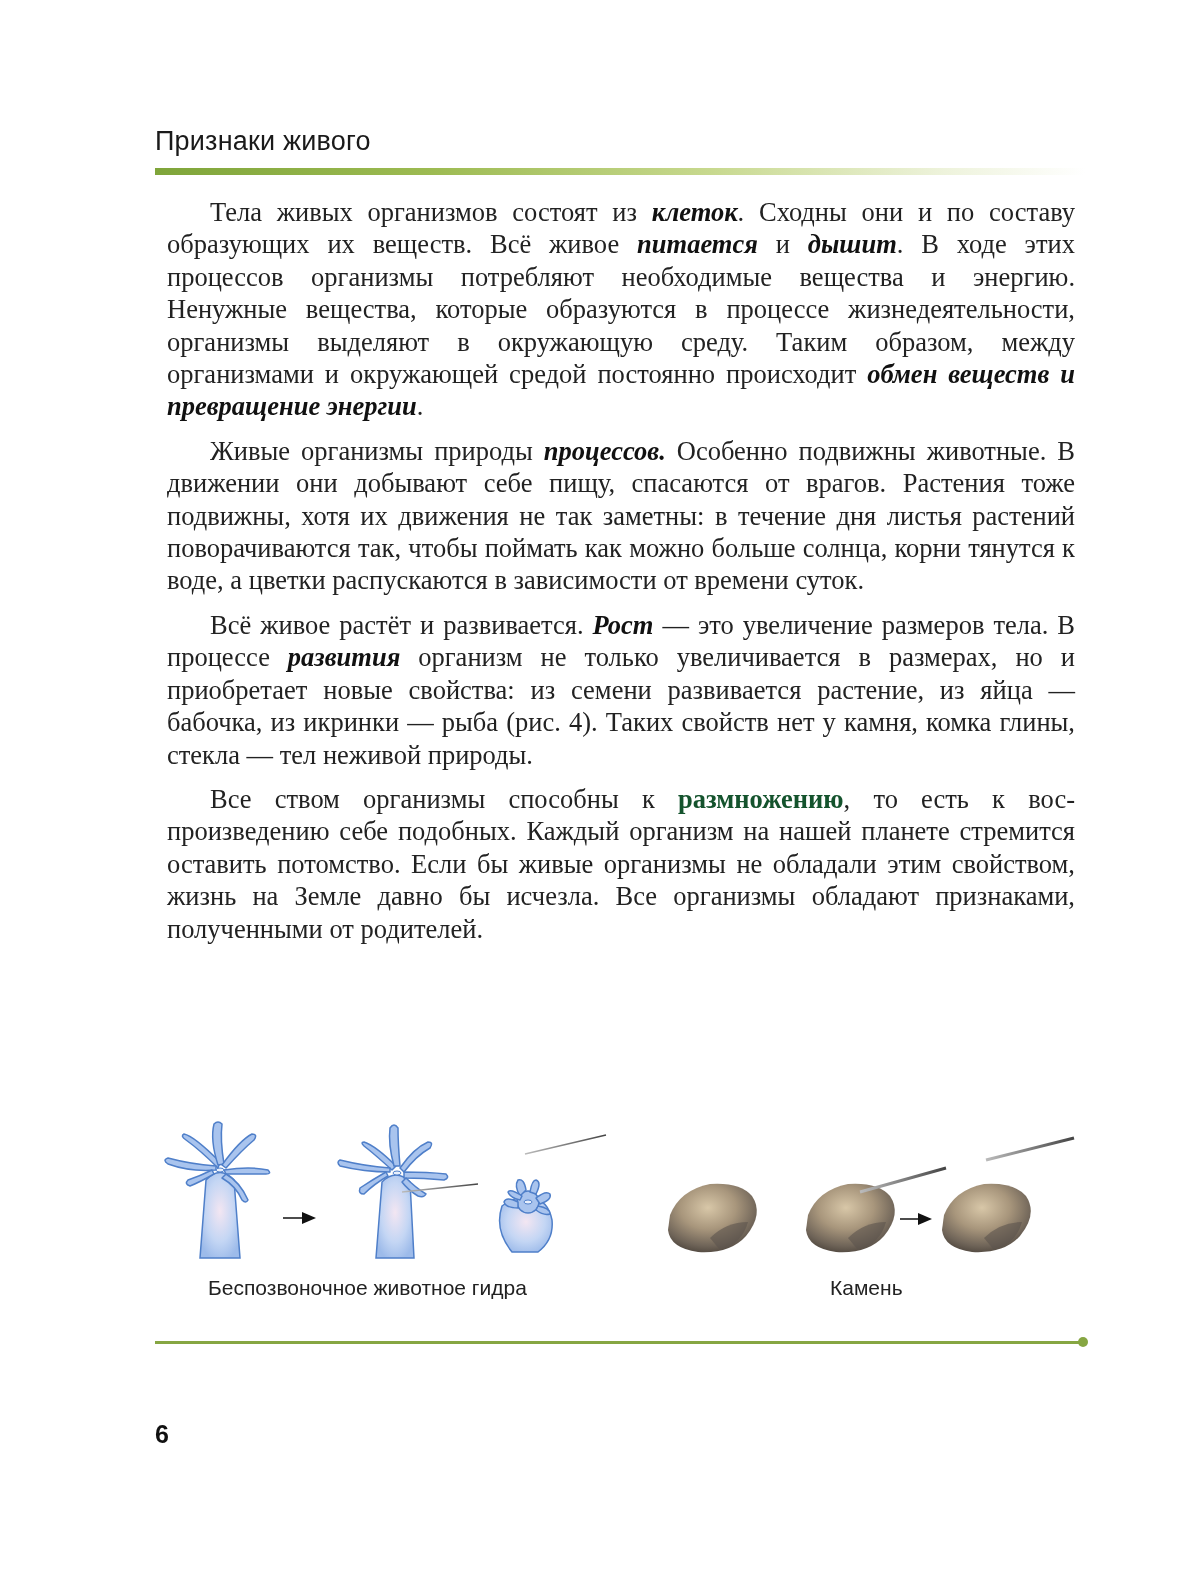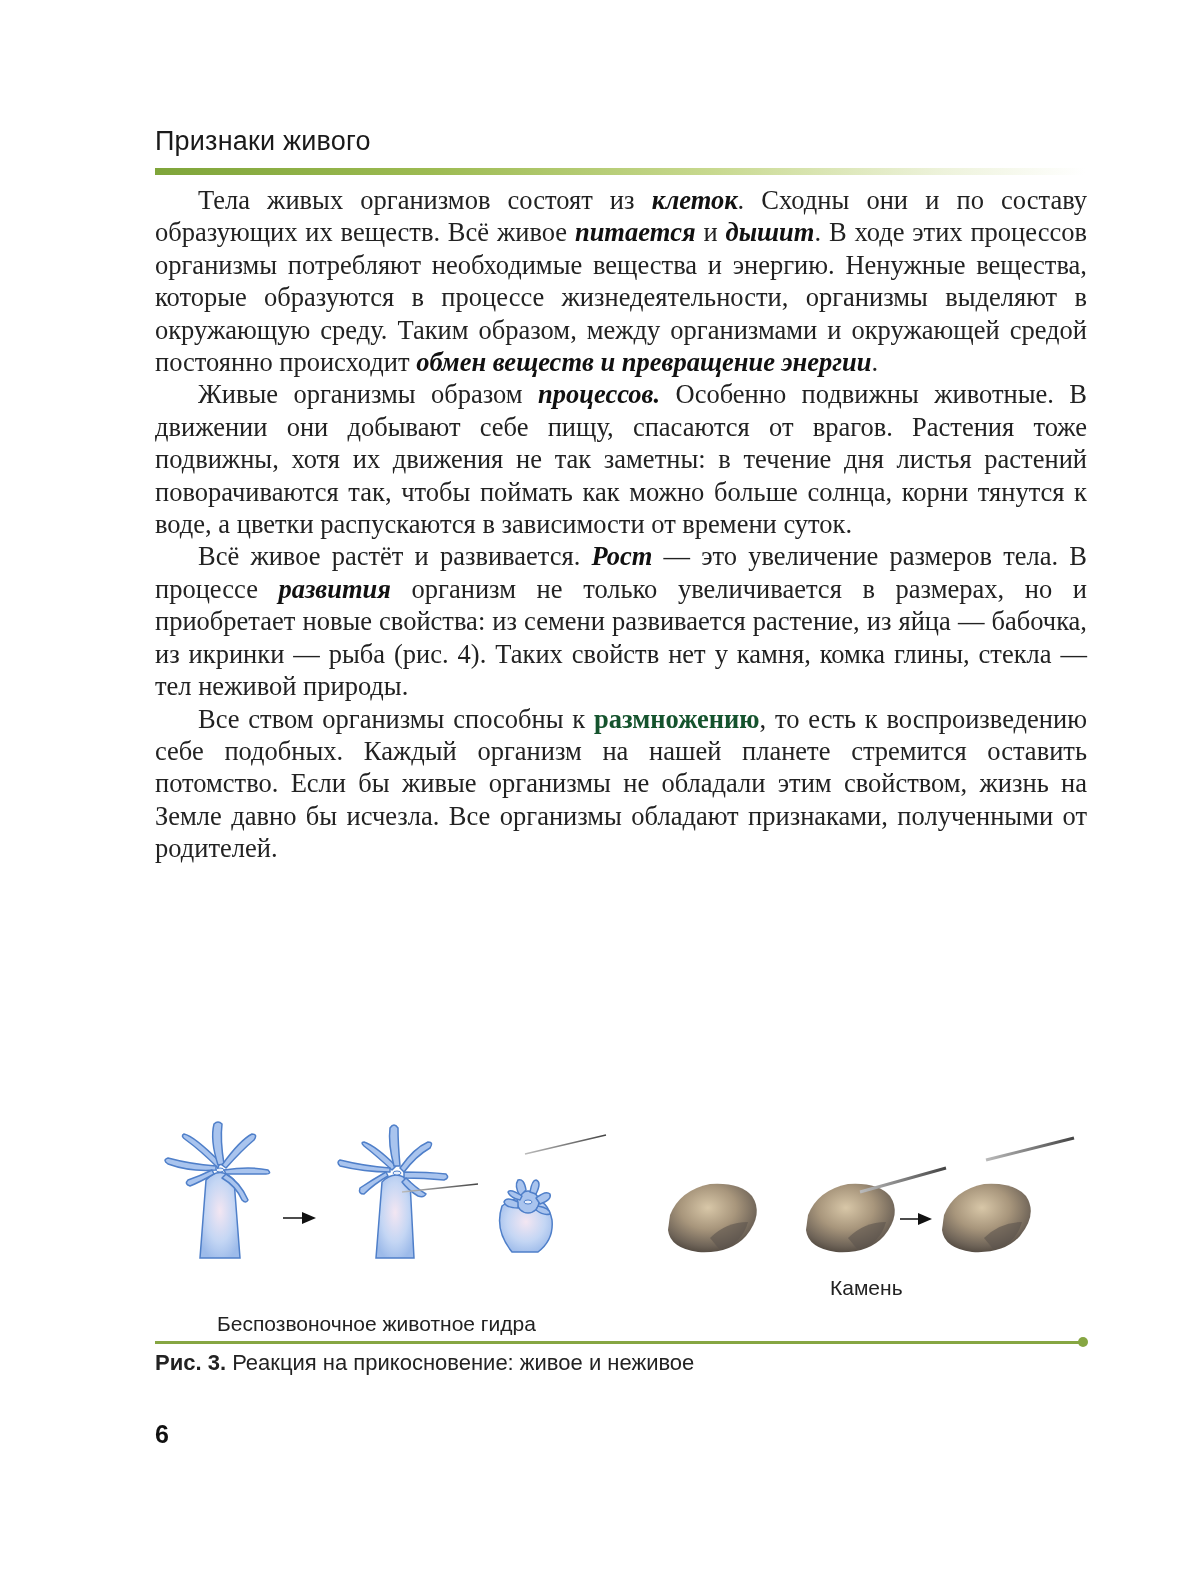--- a/index.html
+++ b/index.html
@@ -16,32 +16,32 @@
     position: absolute; left: 155px; top: 168px; width: 930px; height: 7px;
     background: linear-gradient(to right, #7fa53a 0%, #9dbb52 30%, #c8d98f 60%, #eef3dc 85%, #ffffff 100%);
   }
 
   .body-text {
     position: absolute; left: 155px; top: 184px; width: 932px;
     font-family: "Liberation Serif", serif;
     font-size: 26.5px; line-height: 32.4px; color: #222222;
     text-align: justify; hyphens: manual;
   }
-  .body-text p { margin: 0; text-indent: 43px; }
+  .body-text p { margin: 12px; text-indent: 43px; }
   .body-text b.term { font-weight: bold; font-style: italic; color: #111; }
   .body-text b.term-up { font-weight: bold; font-style: normal; color: #14532d; }
 
   .figure { position: absolute; left: 150px; top: 1110px; width: 960px; height: 200px; }
   .figure svg { position: absolute; left: 0; top: 0; }
 
   .fig-label {
     position: absolute; top: 1276px;
     font-family: "Liberation Sans", sans-serif; font-size: 21px; color: #222;
   }
-  .fig-label.hydra { left: 217px; margin-top: 36px; }
+  .fig-label.hydra { left: 208px; }
   .fig-label.stone { left: 830px; }
 
   .caption-rule {
     position: absolute; left: 155px; top: 1341px; width: 928px; height: 3px; background: #86a642;
   }
   .caption-dot {
     position: absolute; left: 1078px; top: 1337px; width: 10px; height: 10px; border-radius: 50%; background: #86a642;
   }
   .caption {
     position: absolute; left: 155px; top: 1350px;
@@ -57,21 +57,21 @@
 </head>
 <body>
 
 <div class="page">
 
   <h1 class="section-title">Признаки живого</h1>
   <div class="title-bar"></div>
 
   <div class="body-text">
     <p><span>Тела живых организмов состоят из </span><b class="term">клеток</b><span>. Сходны они и по со­ставу образующих их веществ. Всё живое </span><b class="term">питается</b><span> и </span><b class="term">дышит</b><span>. В ходе этих процессов организмы потребляют необходимые веще­ства и энергию. Ненужные вещества, которые образуются в процес­се жизнедеятельности, организмы выделяют в окружающую среду. Таким образом, между организмами и окружающей средой постоян­но происходит </span><b class="term">обмен веществ и превращение энергии</b><span>.</span></p>
-    <p><span>Живые организмы образом </span><b class="term">процессов.</b><span> Особенно подвижны животные. В движении они добывают себе пищу, спасаются от вра­гов. Растения тоже подвижны, хотя их движения не так заметны: в течение дня листья растений поворачиваются так, чтобы поймать как можно больше солнца, корни тянутся к воде, а цветки распуска­ются в зависимости от времени суток.</span></p>
+    <p><span>Живые организмы природы </span><b class="term">процессов.</b><span> Особенно подвижны животные. В движении они добывают себе пищу, спасаются от вра­гов. Растения тоже подвижны, хотя их движения не так заметны: в течение дня листья растений поворачиваются так, чтобы поймать как можно больше солнца, корни тянутся к воде, а цветки распуска­ются в зависимости от времени суток.</span></p>
     <p><span>Всё живое растёт и развивается. </span><b class="term">Рост</b><span> — это увеличение раз­меров тела. В процессе </span><b class="term">развития</b><span> организм не только увеличивает­ся в размерах, но и приобретает новые свойства: из семени развива­ется растение, из яйца — бабочка, из икринки — рыба (рис. 4). Таких свойств нет у камня, комка глины, стекла — тел неживой природы.</span></p>
     <p><span>Все ством организмы способны к </span><b class="term-up">размножению</b><span>, то есть к вос­произведению себе подобных. Каждый организм на нашей планете стремится оставить потомство. Если бы живые организмы не обла­дали этим свойством, жизнь на Земле давно бы исчезла. Все орга­низмы обладают признаками, полученными от родителей.</span></p>
   </div>
 
   <div class="figure">
     <svg width="960" height="170" viewBox="0 0 960 170">
       <defs>
         <radialGradient id="hg" cx="50%" cy="45%" r="60%">
           <stop offset="0%" stop-color="#f3e6f2"></stop>
           <stop offset="60%" stop-color="#c4d6f4"></stop>
@@ -159,18 +159,15 @@
       </g>
       <line x1="836" y1="50" x2="924" y2="28" stroke="url(#needle)" stroke-width="3"></line>
     </svg>
   </div>
 
   <div class="fig-label hydra">Беспозвоночное животное гидра</div>
   <div class="fig-label stone">Камень</div>
 
   <div class="caption-rule"></div>
   <div class="caption-dot"></div>
-  <div class="caption">
-    <span class="fig-num">Рис. 3.</span><span> Реакция на прикосновение: живое и неживое</span>
-  </div>
 
   <div class="page-number">6</div>
 </div>
 
 </body></html>

